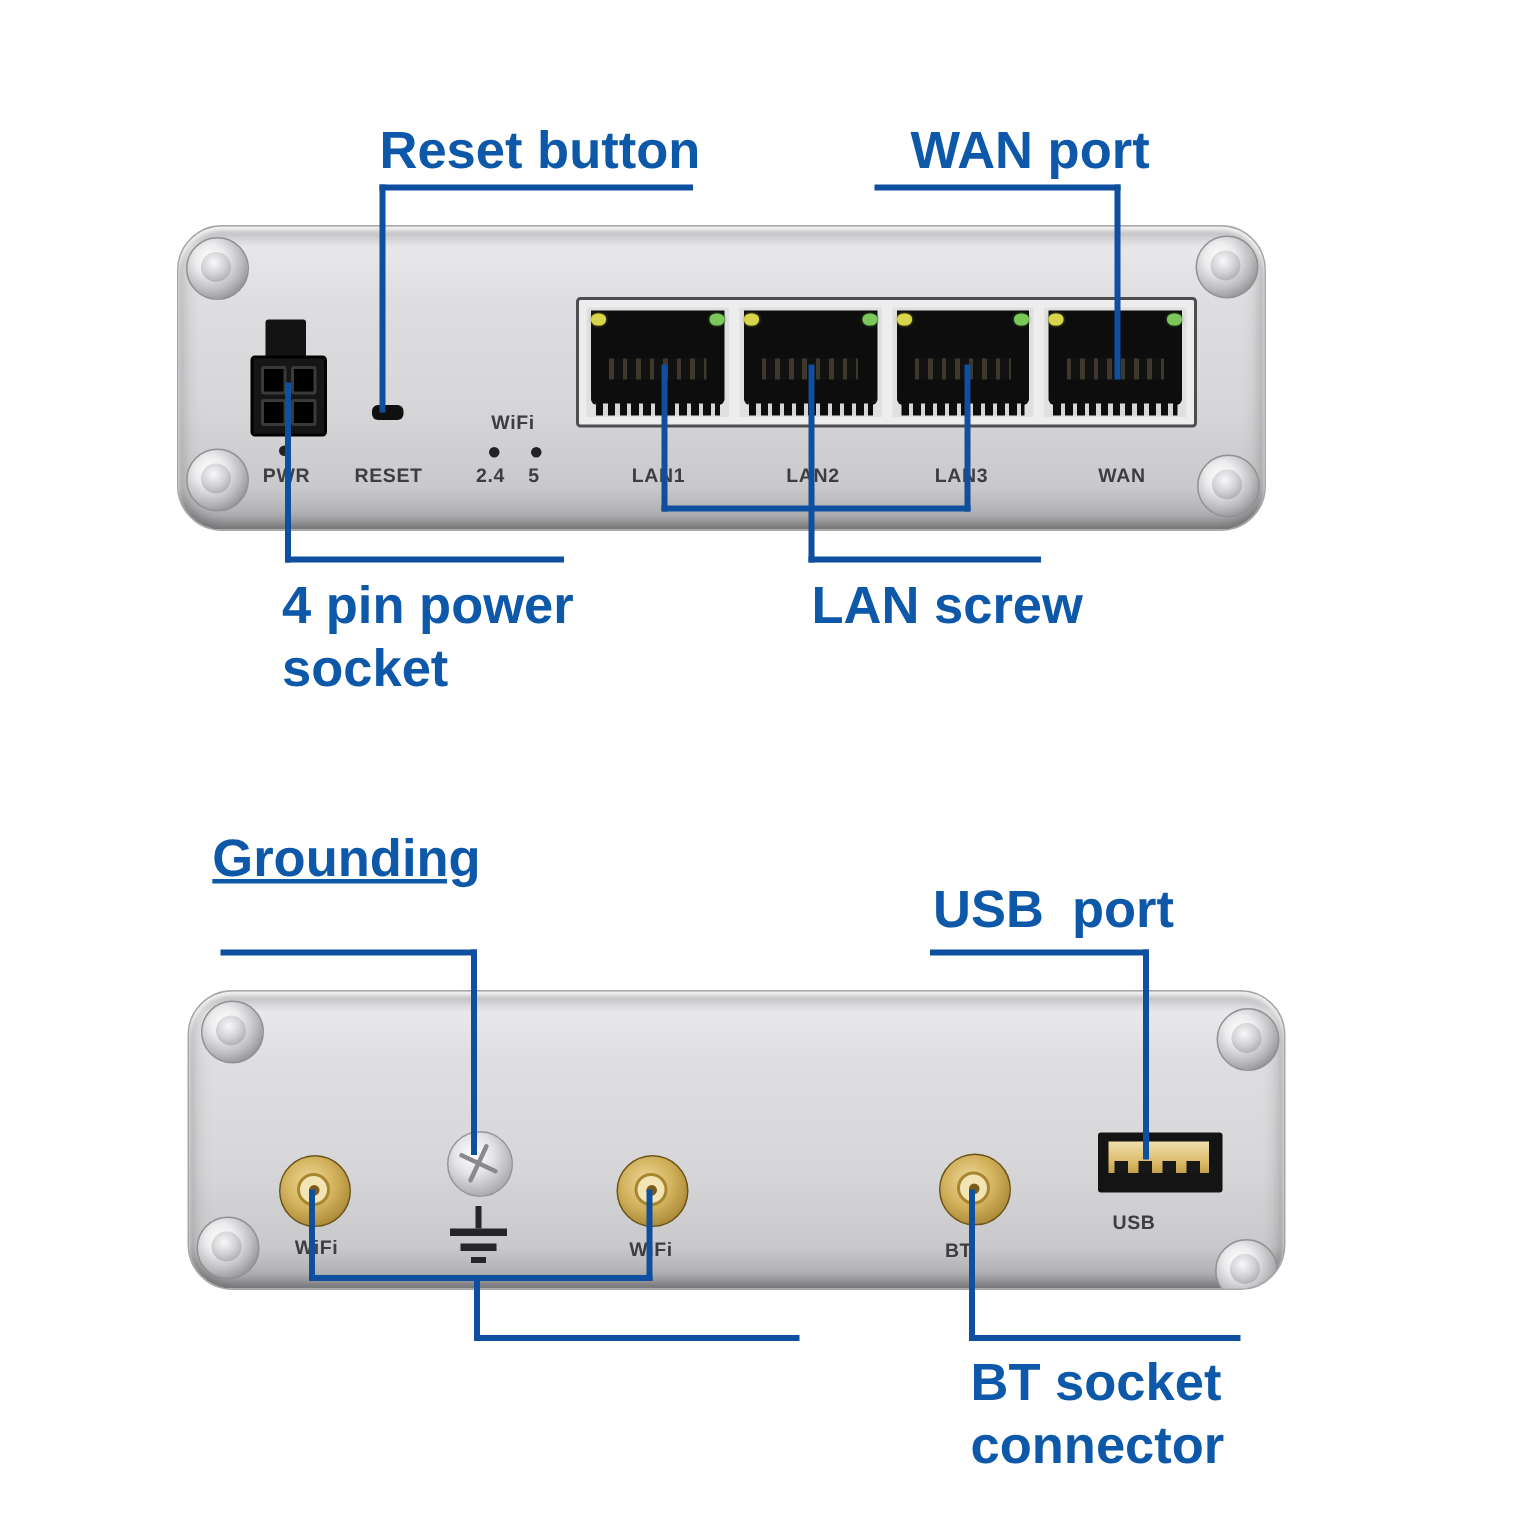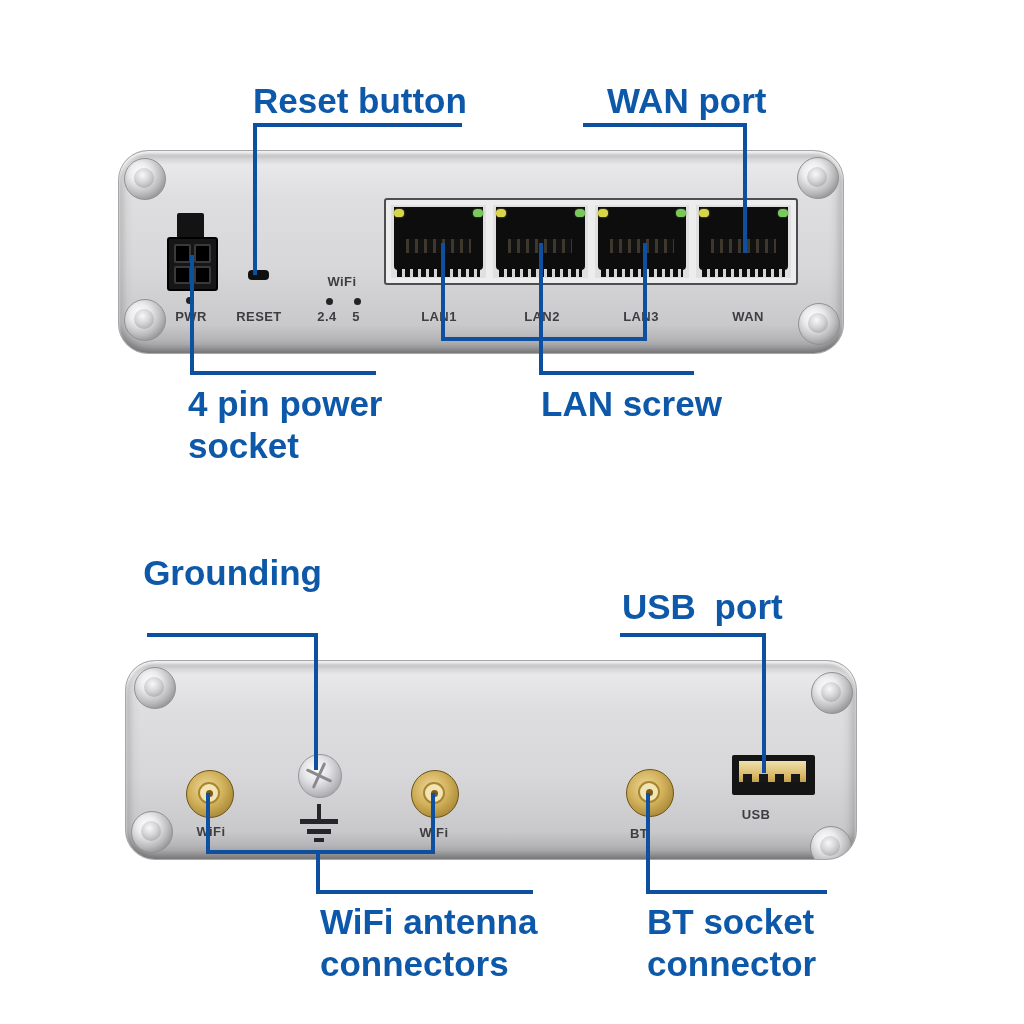--- a/index.html
+++ b/index.html
@@ -2,21 +2,21 @@
 <html><head>
 <meta charset="utf-8">
 <style>
   html,body{margin:0;padding:0;background:#ffffff;}
   #stage{position:relative;width:892px;height:1024px;background:#ffffff;overflow:hidden;
          font-family:"Liberation Sans",sans-serif;}
 
   
   .callout{position:absolute;color:#0d58a8;font-size:35px;font-weight:600;line-height:42px;white-space:nowrap;}
   .callout .l2{display:block;}
-  .right{text-align:right;}
+  .right{text-align:center;text-decoration:underline;}
 
   
   .ln{position:absolute;background:#0f4f9f;z-index:40;}
 
   
   .device{position:absolute;border-radius:30px;border:1px solid #a7a7aa;
     background:linear-gradient(180deg,#bdbdc0 0%,#e8e8ea 7%,#dedee0 24%,#d7d7d9 58%,#c9c9cb 86%,#a2a2a5 100%);
     box-shadow:inset 0 3px 3px rgba(255,255,255,.85), inset 0 -5px 8px rgba(0,0,0,.20),
                inset 6px 0 10px rgba(0,0,0,.10), inset -6px 0 10px rgba(0,0,0,.12);
     overflow:hidden;z-index:10;}
@@ -86,24 +86,20 @@
   <div class="callout" style="left:188px;top:383px;">
     <span>4 pin power</span>
     <span class="l2">socket</span>
   </div>
   <div class="callout" style="left:541px;top:383px;">LAN screw</div>
 
   <div class="callout right" style="left:140px;top:553px;width:182px;line-height:39px;">
     <span>Grounding</span>
   </div>
   <div class="callout" style="left:622px;top:586px;word-spacing:9px;">USB port</div>
-  <div class="callout" style="left:320px;top:901px;">
-    <span>WiFi antenna</span>
-    <span class="l2">connectors</span>
-  </div>
   <div class="callout" style="left:647px;top:901px;">
     <span>BT socket</span>
     <span class="l2">connector</span>
   </div>
 
   <div class="ln" style="left:253px;top:123px;width:209px;height:4px;"></div>
   <div class="ln" style="left:253px;top:123px;width:4px;height:152px;"></div>
   <div class="ln" style="left:583px;top:123px;width:164px;height:4px;"></div>
   <div class="ln" style="left:743px;top:123px;width:4px;height:130px;"></div>
   <div class="ln" style="left:190px;top:255px;width:4px;height:120px;"></div>

